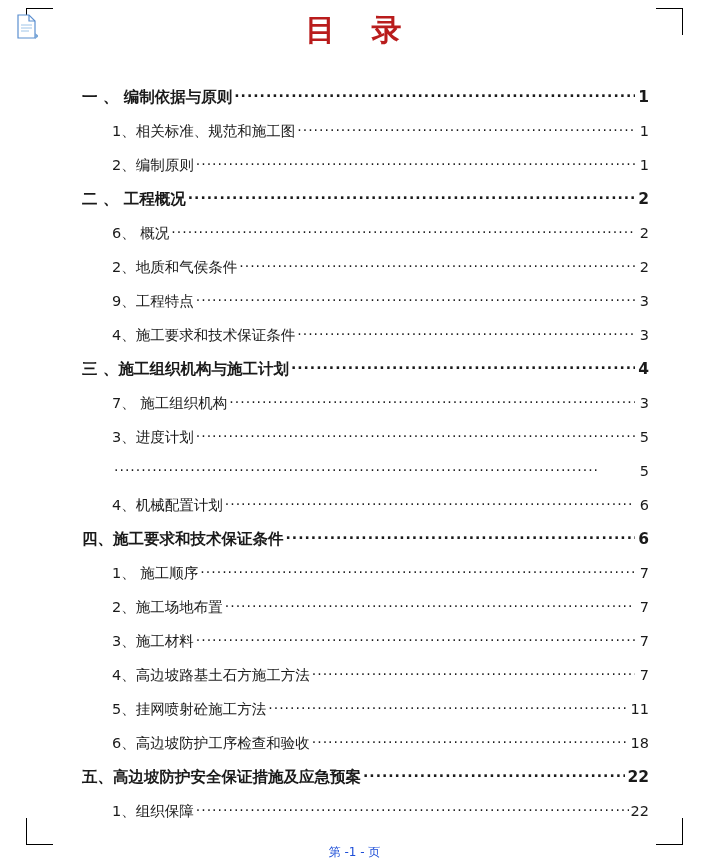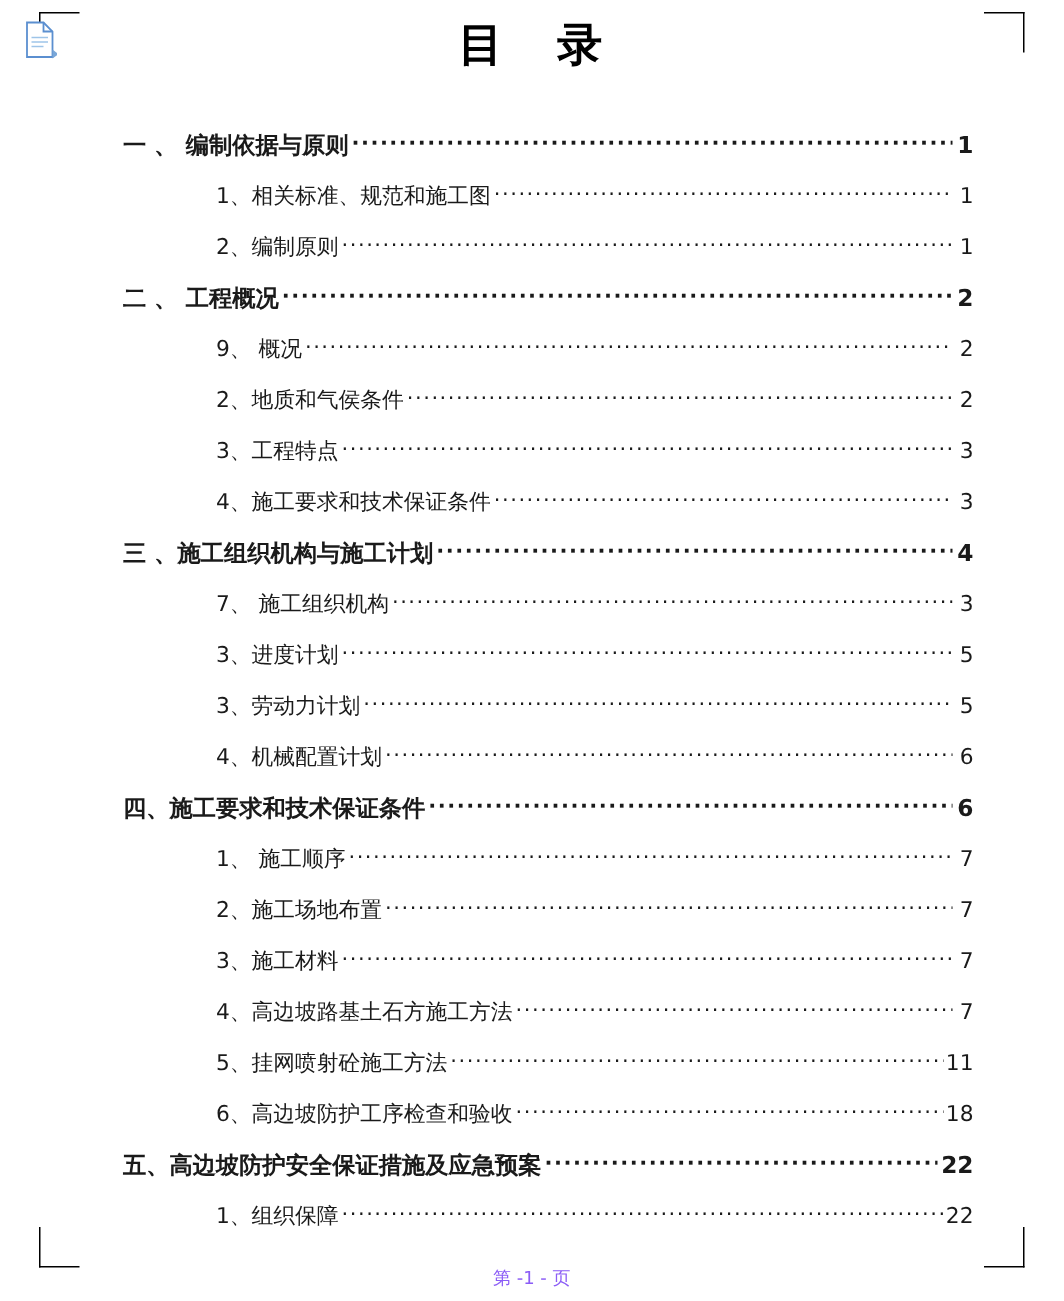--- a/index.html
+++ b/index.html
@@ -50,21 +50,21 @@
   .title {
     position: absolute;
     top: 10px;
     left: 0;
     width: 709px;
     text-align: center;
     font-family: "DejaVu Sans", sans-serif;
     font-size: 30px;
     font-weight: bold;
     letter-spacing: 2px;
-    color: #000000;
+    color: #b91c1c;
   }
   .title .sp { display: inline-block; width: 34px; }
 
   .toc {
     position: absolute;
     top: 80px;
     left: 0;
     width: 709px;
     padding: 0;
   }
@@ -83,21 +83,20 @@
   }
   .toc-row.lvl1 {
     padding-left: 82px;
     font-weight: bold;
     font-size: 15.5px;
   }
   .toc-row.lvl2 {
     padding-left: 112px;
     font-weight: normal;
     font-size: 14.5px;
-    margin-left: 32px;
   }
 
   .toc-label {
     white-space: nowrap;
     flex: 0 0 auto;
   }
   .toc-dots {
     flex: 1 1 auto;
     overflow: hidden;
     white-space: nowrap;
@@ -116,21 +115,21 @@
   }
 
   .footer {
     position: absolute;
     bottom: 6px;
     left: 0;
     width: 709px;
     text-align: center;
     font-family: "DejaVu Sans", sans-serif;
     font-size: 12px;
-    color: #8b5cf6;
+    color: #1d4ed8;
   }
 </style>
 </head>
 <body>
 
 <div class="page">
 
   <div class="crop tl"></div>
   <div class="crop tr"></div>
   <div class="crop bl"></div>
@@ -166,31 +165,31 @@
         <span class="toc-label">2、编制原则</span>
         <span class="toc-dots">·························································································</span>
         <span class="toc-page">1</span>
       </div>
       <div class="toc-row lvl1">
         <span class="toc-label">二 、 工程概况</span>
         <span class="toc-dots">·························································································</span>
         <span class="toc-page">2</span>
       </div>
       <div class="toc-row lvl2">
-        <span class="toc-label">9、 概况</span>
+        <span class="toc-label">6、 概况</span>
         <span class="toc-dots">·························································································</span>
         <span class="toc-page">2</span>
       </div>
       <div class="toc-row lvl2">
         <span class="toc-label">2、地质和气侯条件</span>
         <span class="toc-dots">·························································································</span>
         <span class="toc-page">2</span>
       </div>
       <div class="toc-row lvl2">
-        <span class="toc-label">3、工程特点</span>
+        <span class="toc-label">9、工程特点</span>
         <span class="toc-dots">·························································································</span>
         <span class="toc-page">3</span>
       </div>
       <div class="toc-row lvl2">
         <span class="toc-label">4、施工要求和技术保证条件</span>
         <span class="toc-dots">·························································································</span>
         <span class="toc-page">3</span>
       </div>
       <div class="toc-row lvl1">
         <span class="toc-label">三 、施工组织机构与施工计划</span>
@@ -201,21 +200,20 @@
         <span class="toc-label">7、 施工组织机构</span>
         <span class="toc-dots">·························································································</span>
         <span class="toc-page">3</span>
       </div>
       <div class="toc-row lvl2">
         <span class="toc-label">3、进度计划</span>
         <span class="toc-dots">·························································································</span>
         <span class="toc-page">5</span>
       </div>
       <div class="toc-row lvl2">
-        <span class="toc-label">3、劳动力计划</span>
         <span class="toc-dots">·························································································</span>
         <span class="toc-page">5</span>
       </div>
       <div class="toc-row lvl2">
         <span class="toc-label">4、机械配置计划</span>
         <span class="toc-dots">·························································································</span>
         <span class="toc-page">6</span>
       </div>
       <div class="toc-row lvl1">
         <span class="toc-label">四、施工要求和技术保证条件</span>

